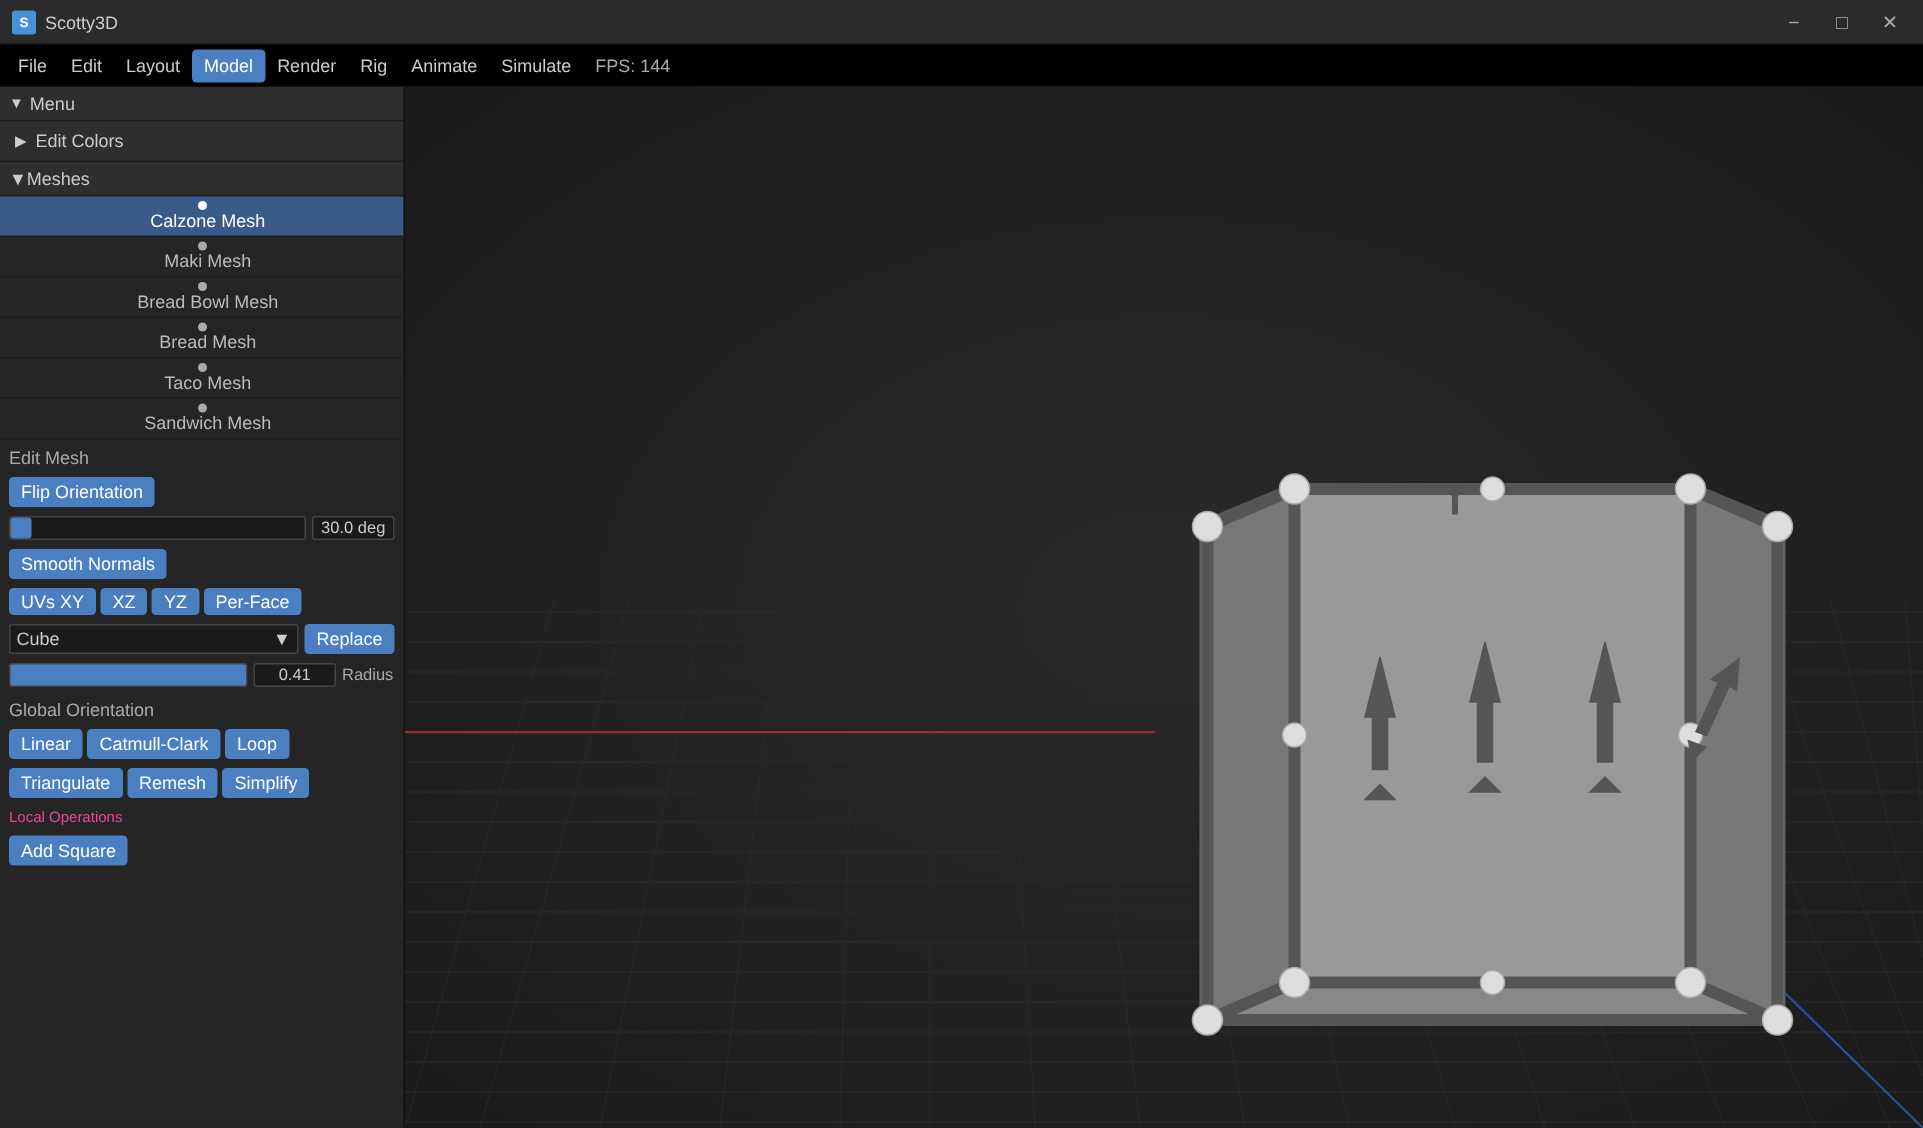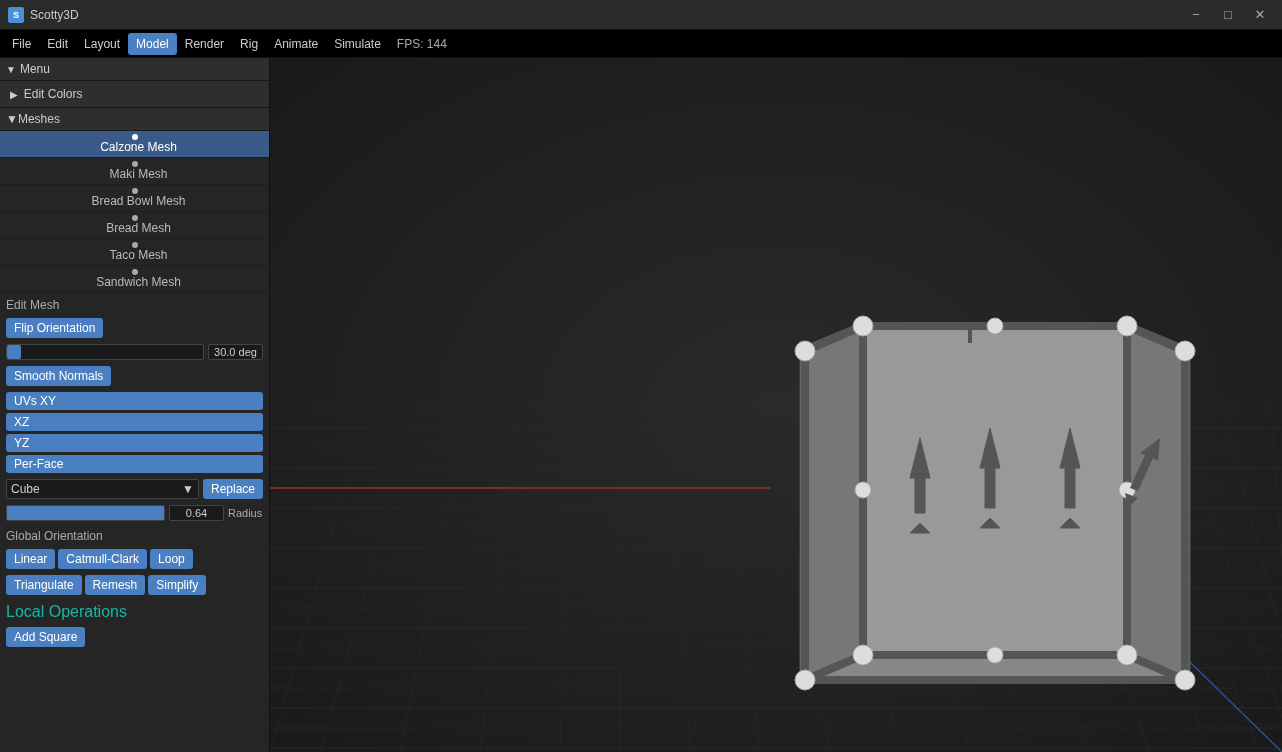--- a/index.html
+++ b/index.html
@@ -190,21 +190,20 @@
       cursor: pointer;
       font-size: 12px;
       margin: 3px 6px;
     }
 
     .uv-btns {
       display: flex;
       gap: 3px;
       padding: 3px 6px;
       flex-wrap: wrap;
-      flex-direction: column;
     }
     .uv-btn {
       padding: 2px 8px;
       background: #4a7fc1;
       color: white;
       border-radius: 3px;
       cursor: pointer;
       font-size: 12px;
     }
 
@@ -286,22 +285,22 @@
       padding: 3px 8px;
       background: #4a7fc1;
       color: white;
       border-radius: 3px;
       cursor: pointer;
       font-size: 12px;
     }
 
     .local-ops-label {
       padding: 5px 6px 3px 6px;
-      font-size: 16px;
-      color: #14b8a6;
+      font-size: 10px;
+      color: #ec4899;
     }
 
     .add-square-btn {
       display: inline-block;
       padding: 3px 8px;
       background: #4a7fc1;
       color: white;
       border-radius: 3px;
       cursor: pointer;
       font-size: 12px;
@@ -420,21 +419,21 @@
       <div class="cube-select">
         <span>Cube</span>
         <span>▼</span>
       </div>
       <span class="replace-btn">Replace</span>
     </div>
 
     <div class="radius-row">
       <div class="radius-slider">
       </div>
-      <span class="radius-value">0.64</span>
+      <span class="radius-value">0.41</span>
       <span class="radius-label">Radius</span>
     </div>
 
     <div class="global-ops-label">Global Orientation</div>
 
     <div class="ops-btns-row">
       <span class="ops-btn">Linear</span>
       <span class="ops-btn">Catmull-Clark</span>
       <span class="ops-btn">Loop</span>
     </div>

